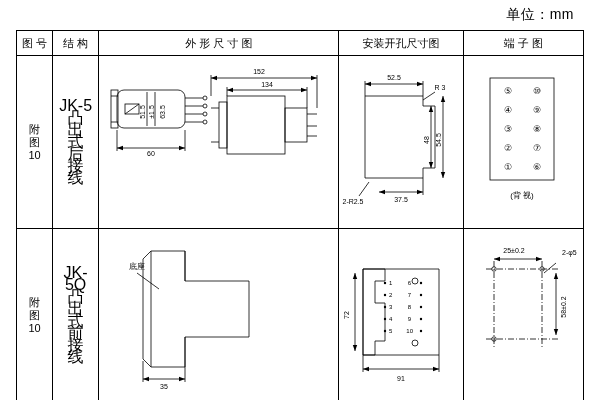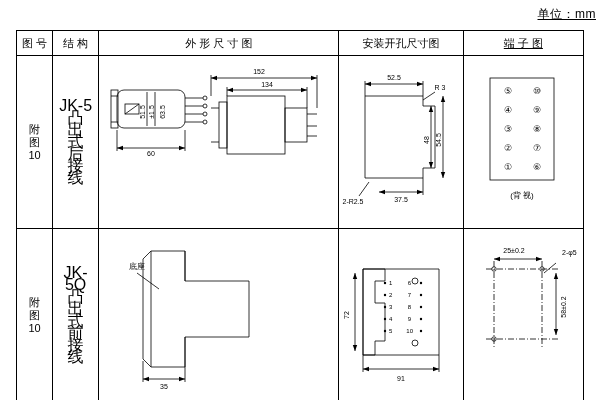--- a/index.html
+++ b/index.html
@@ -1,26 +1,26 @@
 <!DOCTYPE html>
 <html><head>
 <meta charset="utf-8">
 <style>
   html,body{margin:0;padding:0;background:#ffffff;}
   body{width:600px;height:400px;font-family:"Liberation Sans","DejaVu Sans",sans-serif;color:#000;}
   .page{position:relative;width:600px;height:400px;overflow:hidden;}
-  .unit{position:absolute;right:4px;top:6px;font-size:12px;letter-spacing:.5px;text-decoration:underline;}
+  .unit{position:absolute;right:26px;top:6px;font-size:14px;letter-spacing:.5px;}
   table.main{position:absolute;left:16px;top:30px;border-collapse:collapse;width:568px;}
   table.main td,table.main th{border:1px solid #000;font-weight:normal;}
   th.h{height:22px;font-size:11px;text-align:center;}
   .c1{width:38px;}
   .c2{width:48px;}
   .c3{width:238px;}
   .c4{width:122px;}
-  .c5{width:118px;text-decoration:underline;}
+  .c5{width:118px;}
   .rowcell{height:172px;vertical-align:middle;text-align:center;position:relative;padding:0;}
   .vlabel{font-size:11px;line-height:13px;text-align:center;}
   .struct{font-size:16px;line-height:12px;text-align:center;}
   .cellbox{position:relative;width:100%;height:100%;}
   svg{display:block;}
 </style>
 </head>
 <body>
 
 <div class="page">

